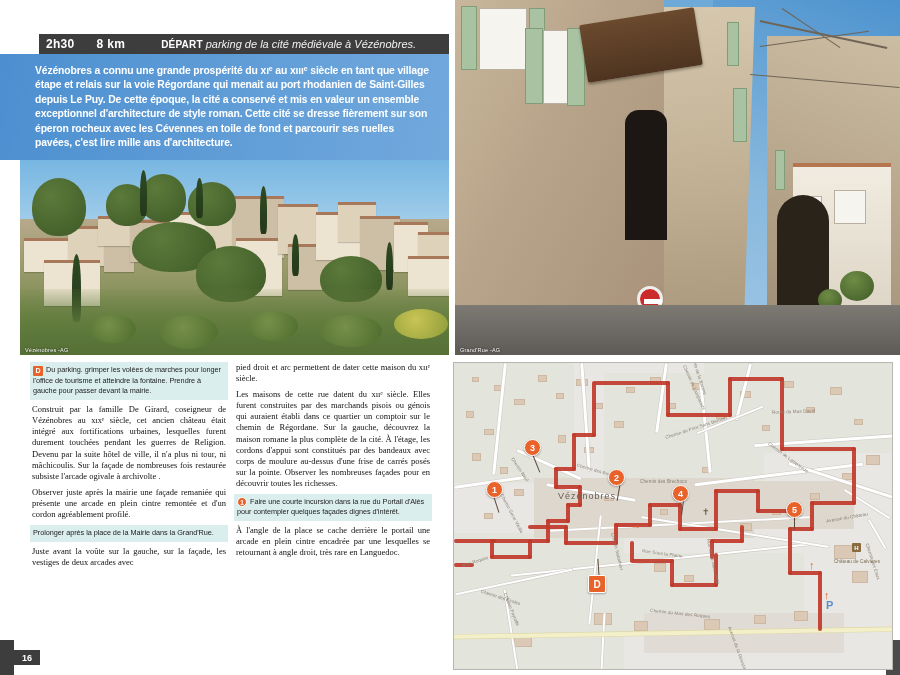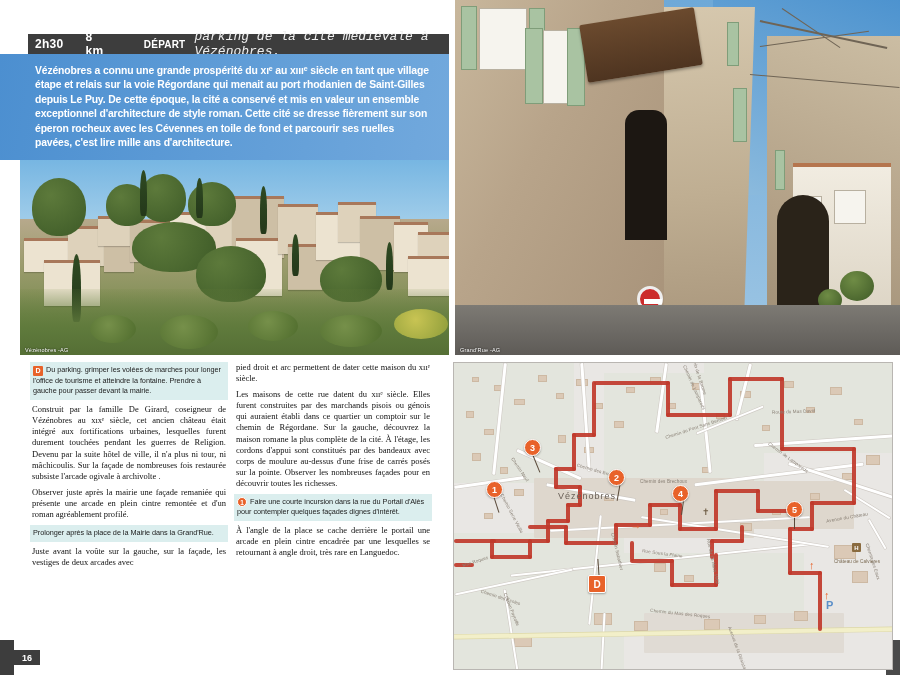--- a/index.html
+++ b/index.html
@@ -35,42 +35,41 @@
     color: #d8f2f4; font-weight: 400;
   }
   .place-title {
     position: absolute; right: 10px; top: 5px;
     font-size: 22px; font-weight: bold;
     color: #ffffff; letter-spacing: 0.3px;
   }
 
   
   .info-strip {
-    position: absolute; left: 28px; top: 34px;
+    position: absolute; left: 39px; top: 34px;
     width: 422px; height: 20px;
     background: #3d3d3d;
     display: flex; align-items: center;
     color: #fff;
   }
   .info-duration {
     font-size: 12px; font-weight: bold; margin-left: 7px;
     letter-spacing: 0.3px;
   }
   .info-distance {
     font-size: 12px; font-weight: bold; margin-left: 22px;
     letter-spacing: 0.3px;
   }
   .info-depart-label {
     font-size: 10px; font-weight: bold; margin-left: 36px;
     letter-spacing: 0.2px;
   }
   .info-depart-text {
-    font-size: 13px; font-style: italic; margin-left: 9px;
+    font-size: 11px; font-style: italic; margin-left: 3px;
     color: #f0f0f0;
-    font-family: Liberation Mono, monospace;
   }
 
   
   .intro-block {
     position: absolute; left: 0; top: 54px;
     width: 450px; height: 106px;
     background: linear-gradient(100deg,#4c8fd0 0%, #5d9bd6 45%, #72a9dd 100%);
   }
   .intro-text {
     position: absolute; left: 35px; top: 10px;
@@ -438,21 +437,21 @@
       <div class="photo-caption">Vézénobres -AG</div>
     </div>
 
     <div class="cols">
 
       <div class="col col-left">
         <div class="dir-block">
           <span class="badge-d">D</span><span>Du parking. grimper les volées de marches pour longer l'office de tourisme et atteindre la fontaine. Prendre à gauche pour passer devant la mairie.</span>
         </div>
         <div class="body-par">Construit par la famille De Girard, coseigneur de Vézénobres au xıxᵉ siècle, cet ancien château était intégré aux fortifications urbaines, lesquelles furent durement touchées pendant les guerres de Religion. Devenu par la suite hôtel de ville, il n'a plus ni tour, ni mâchicoulis. Sur la façade de nombreuses fois restaurée subsiste l'arcade ogivale à archivolte .</div>
-        <div class="body-par">Observer juste après la mairie une façade remaniée qui présente une arcade en plein cintre remontée et d'un roman agréablement profilé.</div>
+        <div class="body-par">Observer juste après la mairie une façade remaniée qui présente une arcade en plein cintre remontée et d'un cordon agréablement profilé.</div>
         <div class="dir-block">Prolonger après la place de la Mairie dans la Grand'Rue.</div>
         <div class="body-par">Juste avant la voûte sur la gauche, sur la façade, les vestiges de deux arcades avec</div>
       </div>
 
       <div class="col col-mid">
         <div class="body-par">pied droit et arc permettent de dater cette maison du xııᵉ siècle.</div>
         <div class="body-par">Les maisons de cette rue datent du xııᵉ siècle. Elles furent construites par des marchands pisois ou génois qui auraient établi dans ce quartier un comptoir sur le chemin de Régordane. Sur la gauche, découvrez la maison romane la plus complète de la cité. À l'étage, les cordons d'appui sont constitués par des bandeaux avec corps de moulure au-dessus d'une frise de carrés posés sur la pointe. Observer les nombreuses façades pour en découvrir toutes les richesses.</div>
         <div class="dir-block">
           <span class="badge-num">1</span><span>Faire une courte incursion dans la rue du Portail d'Alès pour contempler quelques façades dignes d'intérêt.</span>
         </div>

